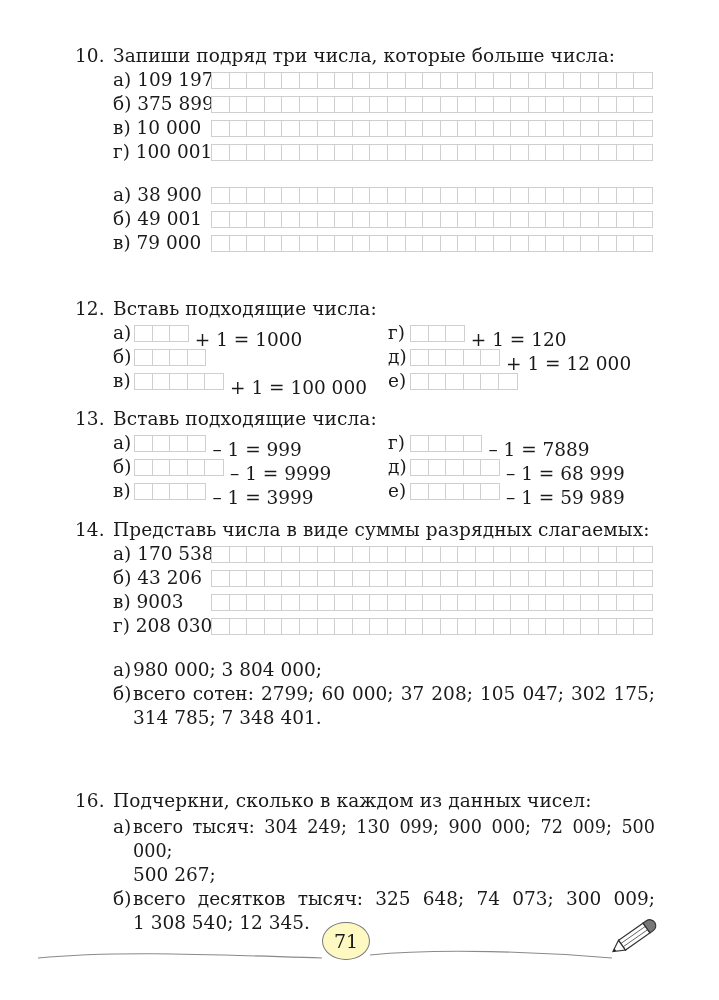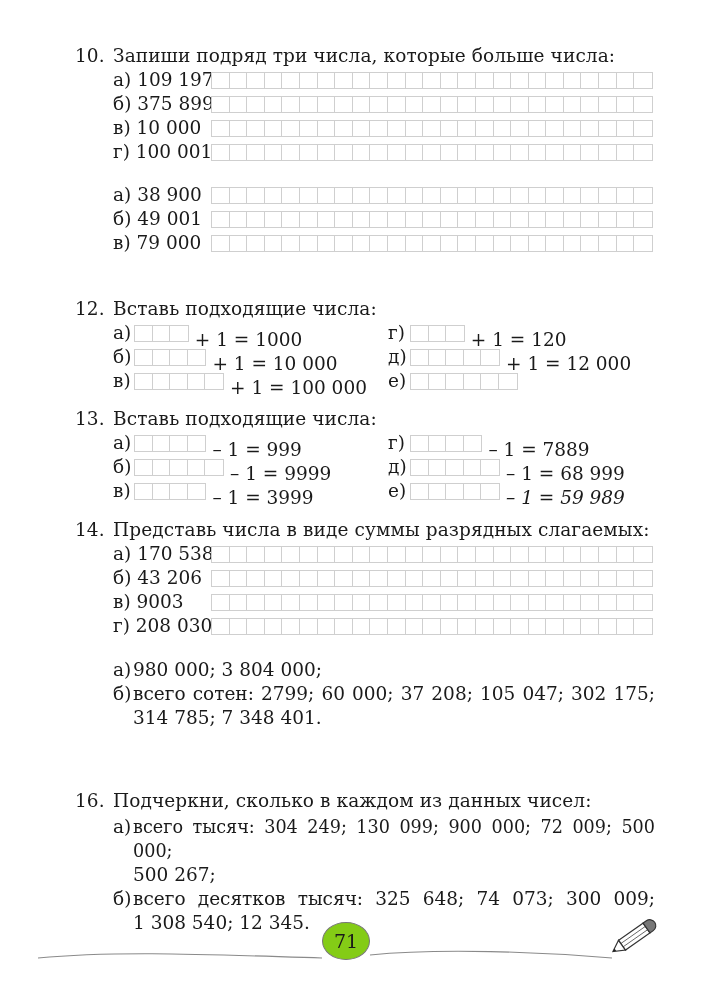--- a/index.html
+++ b/index.html
@@ -14,21 +14,21 @@
   .grid { position: absolute; top: 4px; height: 17px; display: flex; border: 1px solid #cfcfcf; box-sizing: border-box; background:#fff; }
   .grid .c { width: 17.6px; height: 15px; border-right: 1px solid #cfcfcf; box-sizing: border-box; flex: none; }
   .grid .c:last-child { border-right: none; }
   .eq { position: absolute; top: 7px; }
   .eq-l { position: absolute; top: 0; }
   .para { font-size: 18.5px; line-height: 24px; position: relative; }
   .para .lbl { position: absolute; left: 38px; top: 0; }
   .para .txt { margin-left: 58px; text-align: justify; text-align-last: left; width: 522px; }
   .footer-line { position: absolute; left: 0; top: 0; }
   .pagenum { position: absolute; left: 322px; top: 922px; width: 48px; height: 38px; border: 1.2px solid #777; border-radius: 50%; box-sizing: border-box;
-             text-align: center; line-height: 36px; font-size: 19px; background: #84cc16; }
+             text-align: center; line-height: 36px; font-size: 19px; background: #fef9c3; }
 </style>
 </head>
 <body>
 
 <div class="page">
 
   <div class="ex" style="top:44px">
     <div class="ex-title">
       <span class="ex-num">10.</span><span>Запиши подряд три числа, которые больше числа:</span>
     </div>
@@ -273,21 +273,20 @@
           <span class="eq" style="left: 395.8px;">+ 1 = 120</span>
         </div>
         <div class="row">
           <span class="eq-l" style="left: 38px;">б)</span>
           <div class="grid" style="left: 59px;">
             <div class="c"></div>
             <div class="c"></div>
             <div class="c"></div>
             <div class="c"></div>
           </div>
-          <span class="eq" style="left: 137.4px;">+ 1 = 10 000</span>
           <span class="eq-l" style="left: 313px;">д)</span>
           <div class="grid" style="left: 335px;">
             <div class="c"></div>
             <div class="c"></div>
             <div class="c"></div>
             <div class="c"></div>
             <div class="c"></div>
           </div>
           <span class="eq" style="left: 431px;">+ 1 = 12 000</span>
         </div>
@@ -367,21 +366,21 @@
           </div>
           <span class="eq" style="left: 137.4px;">– 1 = 3999</span>
           <span class="eq-l" style="left: 313px;">е)</span>
           <div class="grid" style="left: 335px;">
             <div class="c"></div>
             <div class="c"></div>
             <div class="c"></div>
             <div class="c"></div>
             <div class="c"></div>
           </div>
-          <span class="eq" style="left: 431px; font-style: italic;">– 1 = 59 989</span>
+          <span class="eq" style="left: 431px;">– 1 = 59 989</span>
         </div>
       </div>
   </div>
 
   <div class="ex" style="top:518px">
     <div class="ex-title">
       <span class="ex-num">14.</span><span>Представь числа в виде суммы разрядных слагаемых:</span>
     </div>
     <div class="rows">
         <div class="row">

